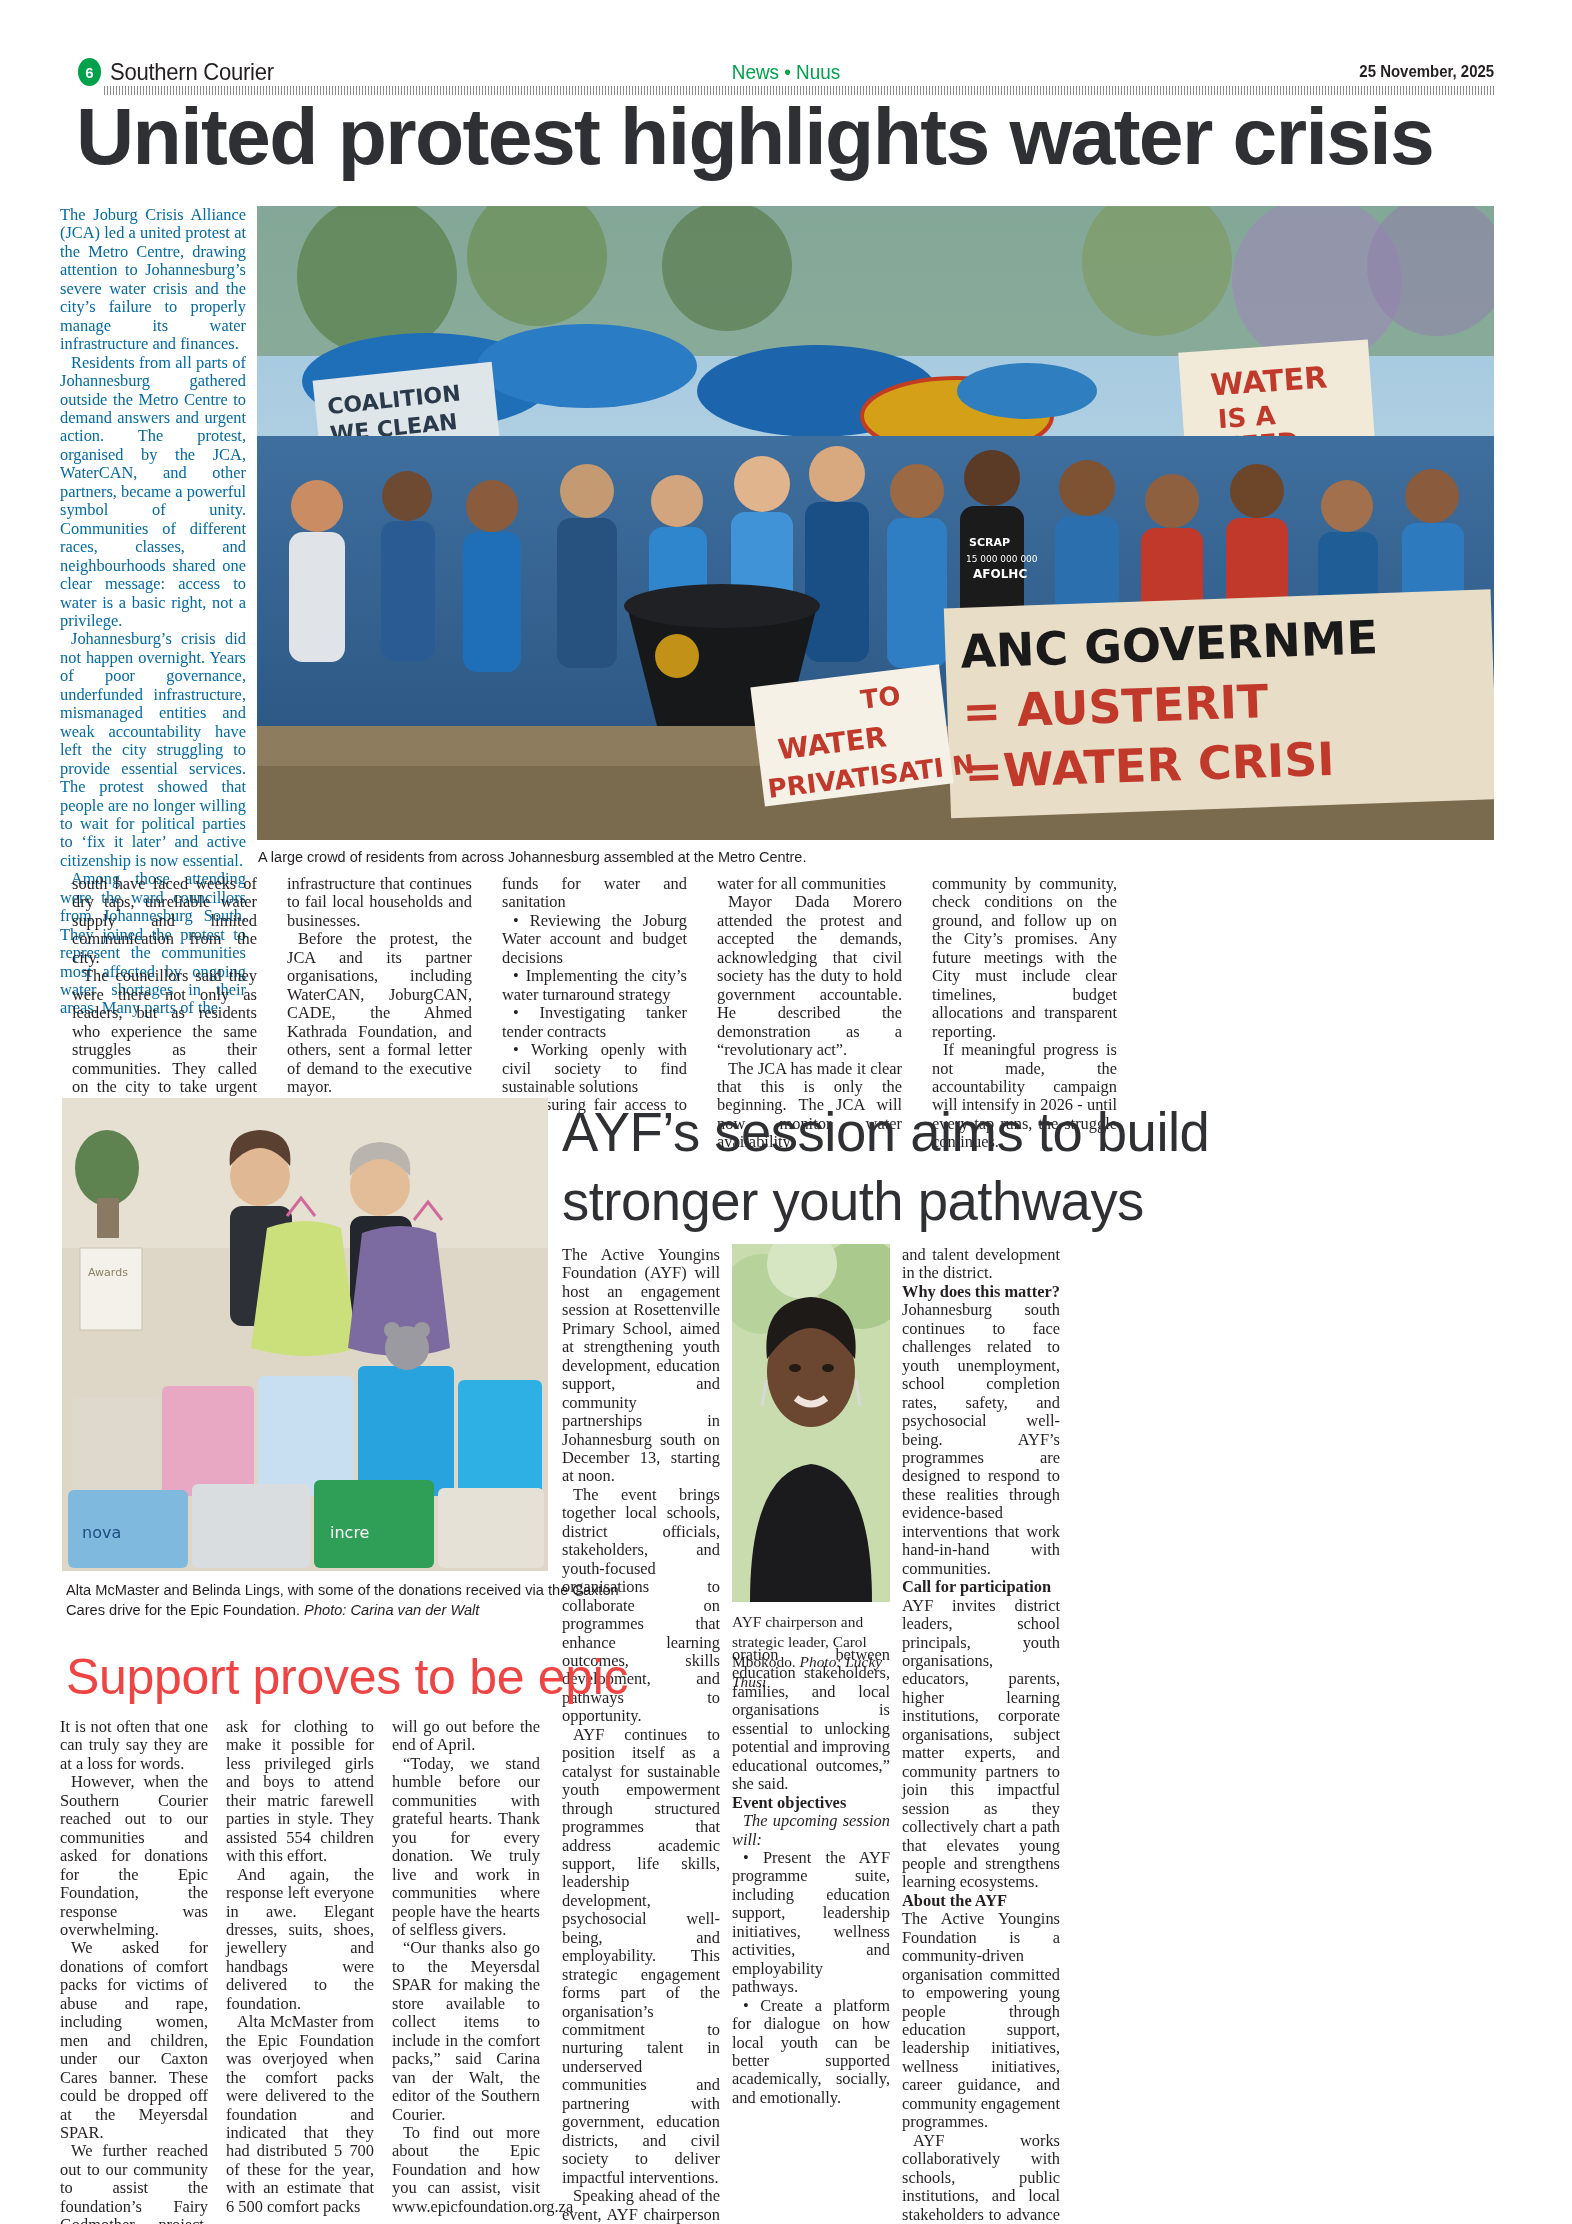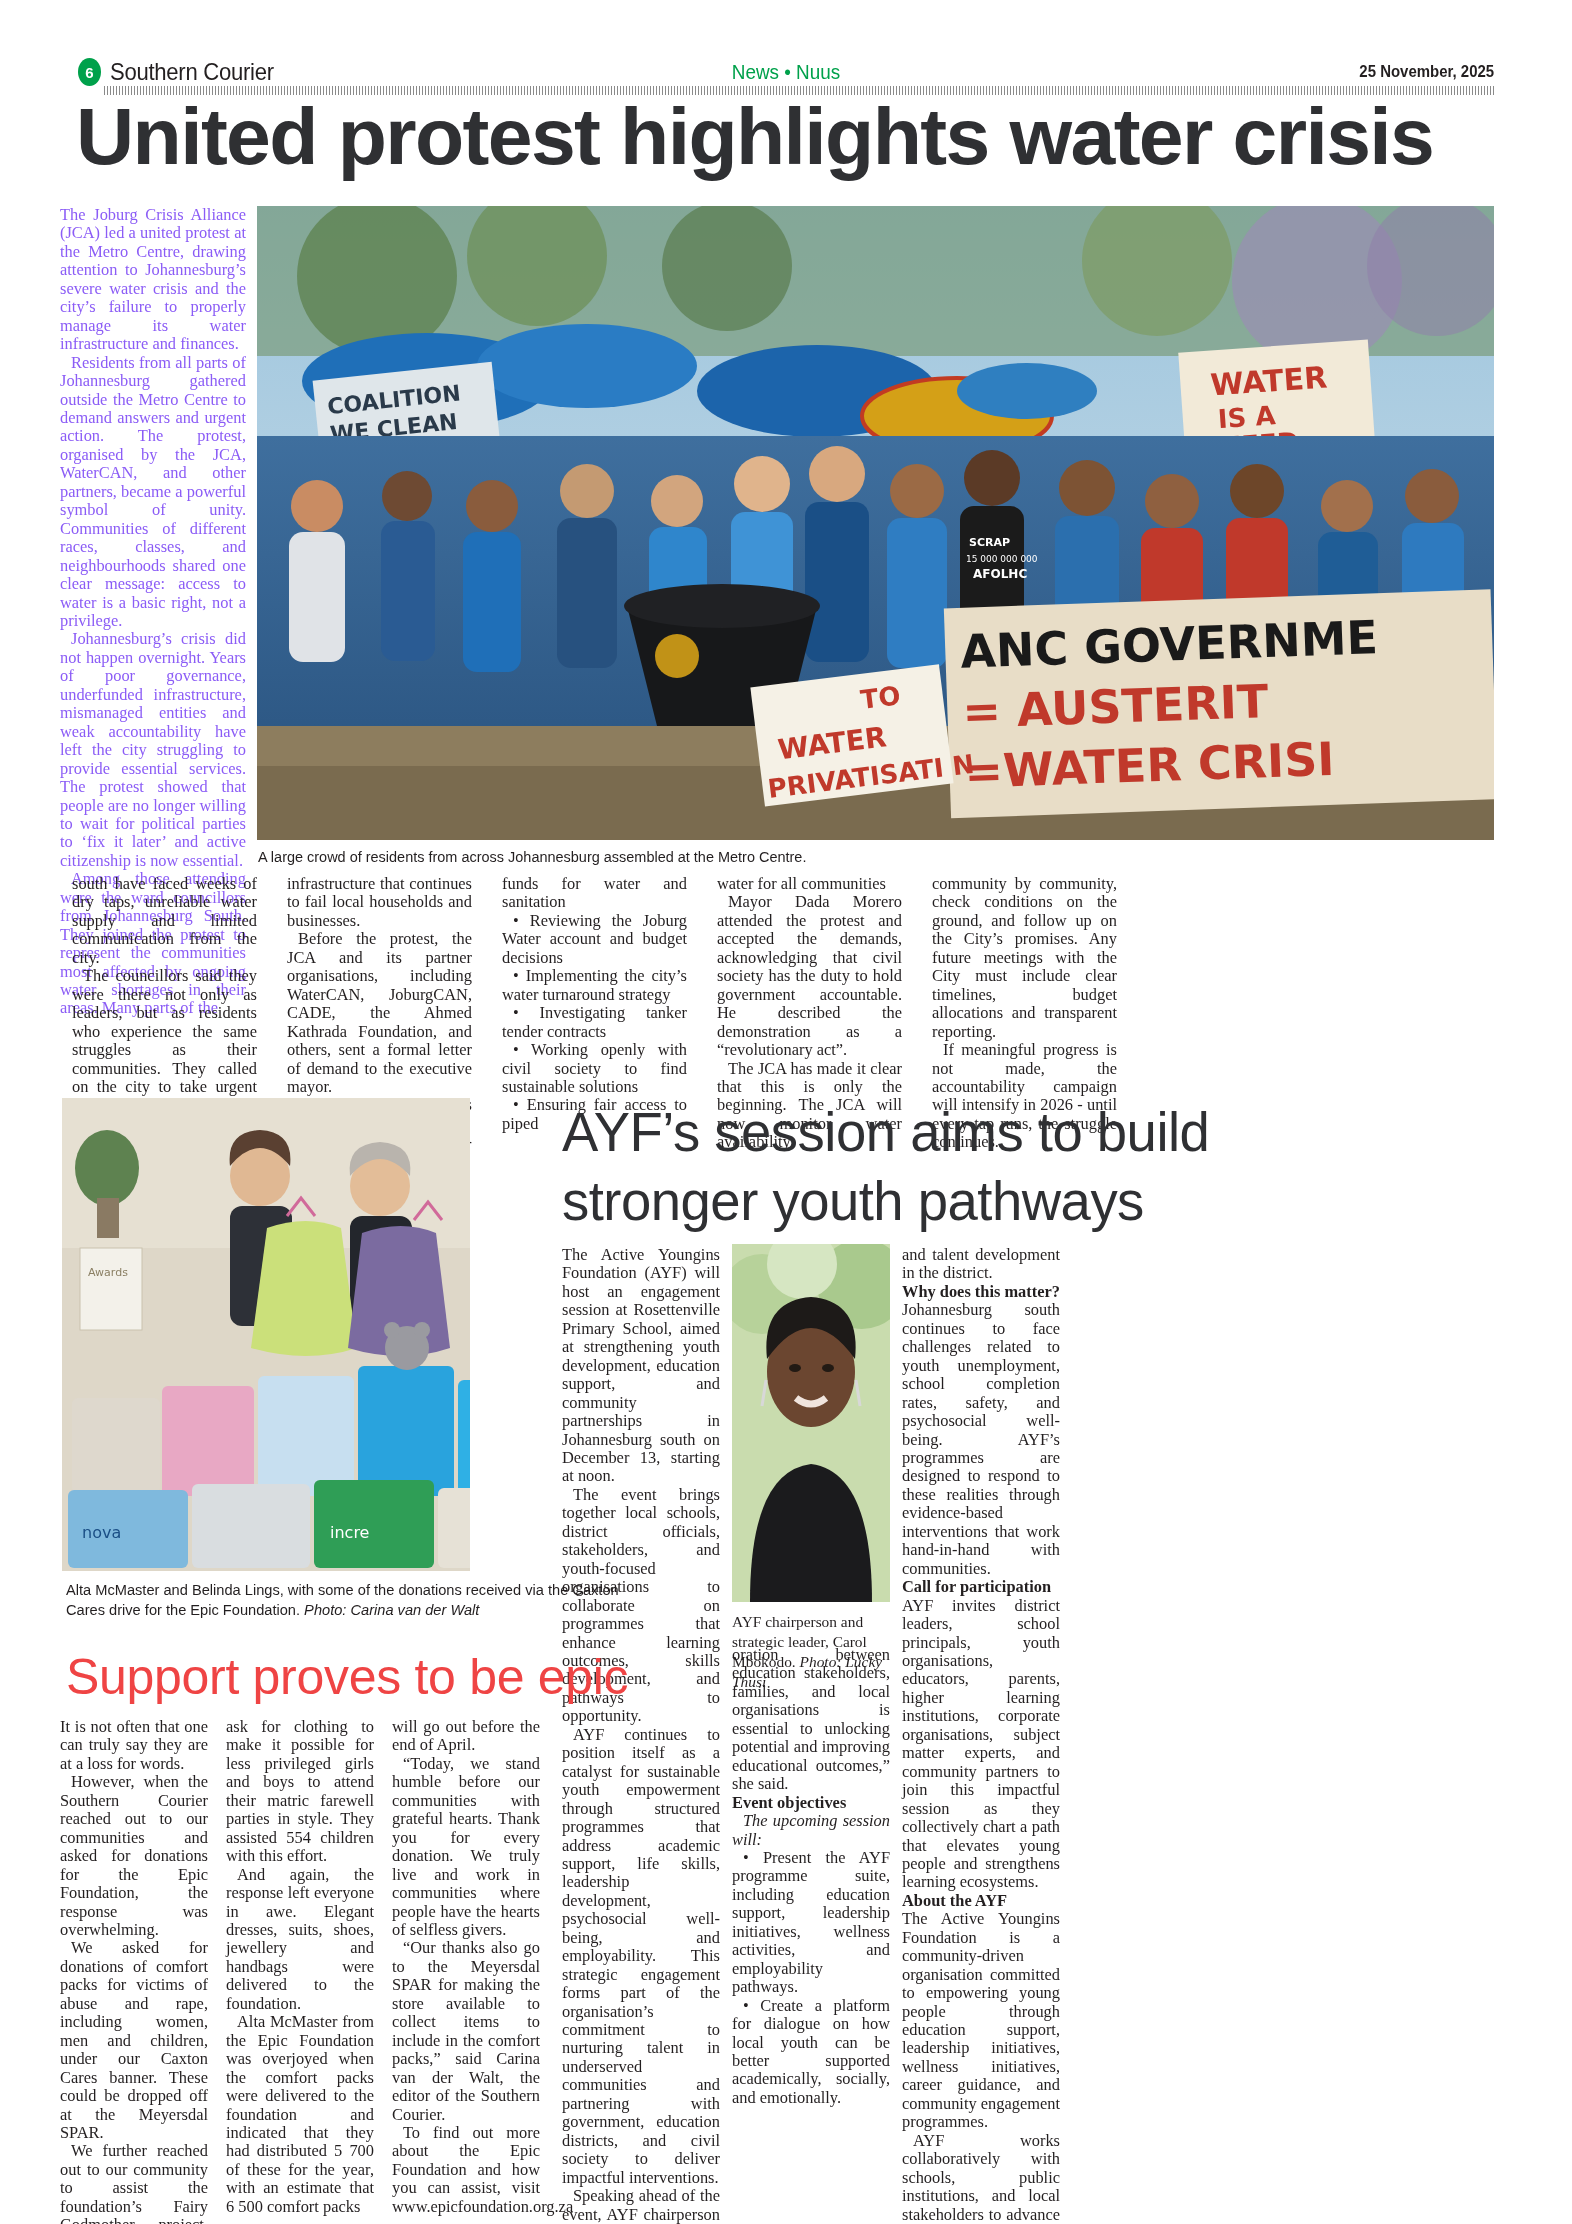--- a/index.html
+++ b/index.html
@@ -90,21 +90,21 @@
   }
 
   
   .a1-col1 {
     position: absolute;
     left: 60px; top: 206px;
     width: 186px;
     font-size: 16.4px;
     line-height: 1.125;
     text-align: justify;
-    color: #8b5cf6;
+    color: #0369a1;
     hyphens: none;
   }
   .a1-col1 p { text-indent: 11px; }
   .a1-col1 p:first-child { text-indent: 0; }
 
   .a1-photo {
     position: absolute;
     left: 257px; top: 206px;
     width: 1237px; height: 634px;
     overflow: hidden;
@@ -139,21 +139,21 @@
     color: #231f20;
   }
   .a1-lower .col p { text-indent: 11px; margin-left: 12px; }
   .a1-lower .col p.noind { text-indent: 0; }
   .a1-lower .col p.bullet { text-indent: 11px; }
 
   
   .a2-photo {
     position: absolute;
     left: 62px; top: 1098px;
-    width: 408px; height: 473px;
+    width: 486px; height: 473px;
     overflow: hidden;
     background: #cfc9bd;
   }
   .a2-caption {
     position: absolute;
     left: 66px; top: 1580px;
     width: 600px;
     font-family: "Liberation Sans Narrow", "Liberation Sans", sans-serif;
     font-size: 15.4px;
     line-height: 1.32;

